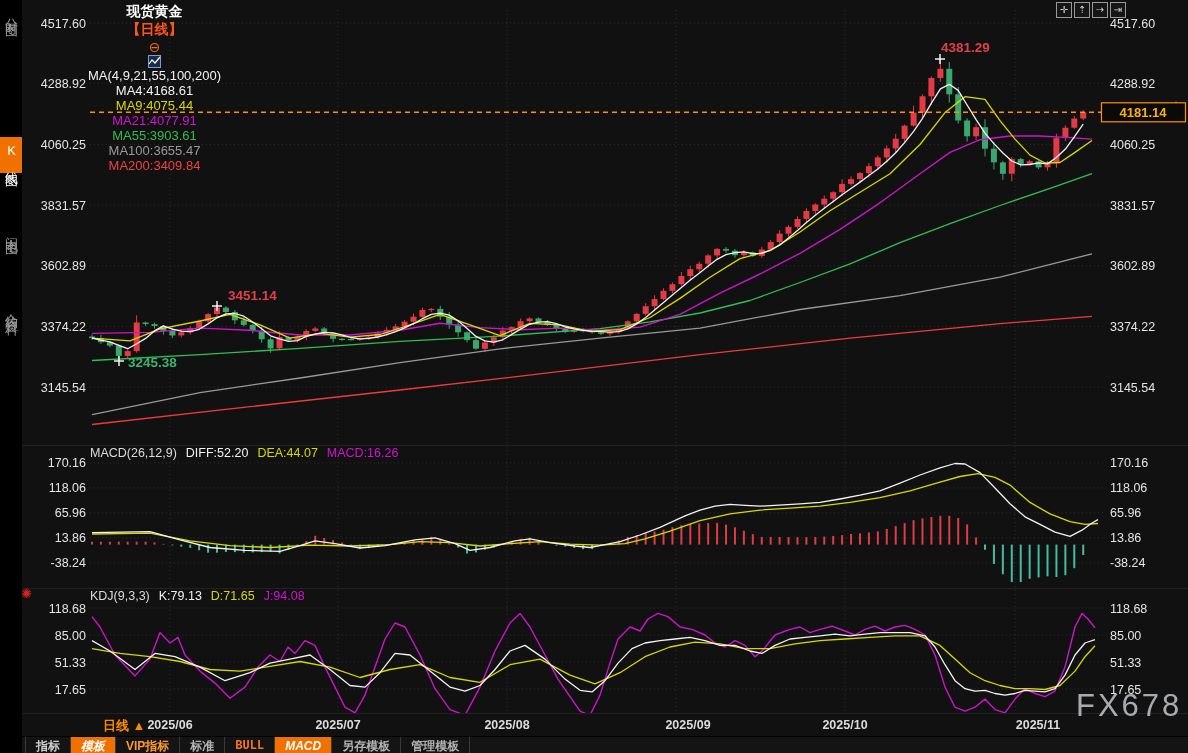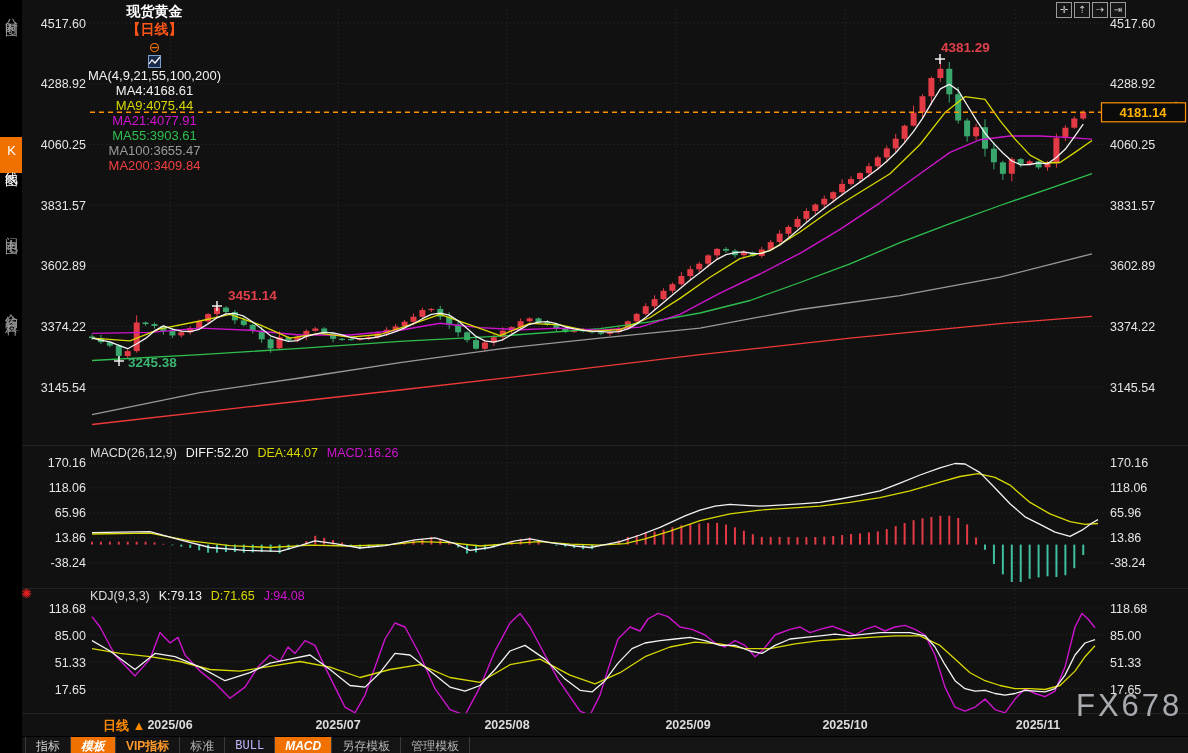--- a/index.html
+++ b/index.html
@@ -29,26 +29,26 @@
   #live-icon{position:absolute;left:21px;top:586px;z-index:12;color:#e02020;font-size:13px;}
   
   #xlabel-row{position:absolute;left:22px;top:714px;width:1026px;height:22px;z-index:10;text-align:center;}
   #period-pill{position:absolute;left:81px;top:3px;color:#ff8a00;font-weight:bold;font-size:13px;cursor:pointer;}
   .month-label{position:absolute;top:4px;transform:translateX(-50%);color:#dcdcdc;font-weight:bold;font-size:12.5px;}
   #watermark{position:absolute;left:1076px;top:688px;z-index:20;font-size:31px;letter-spacing:3px;
     color:rgba(205,210,215,0.8);font-weight:400;}
   #toolbar{position:absolute;left:22px;top:736px;width:1166px;height:17px;z-index:25;background:#141414;
     display:flex;align-items:stretch;padding-left:3px;border-top:1px solid #000;}
   #toolbar .tb-item{border:none;background:transparent;color:#cfcfcf;font-size:12px;line-height:16px;
-    padding:0 10px;border-right:1px solid #3a3a3a;cursor:pointer;font-family:inherit;}
+    padding:0 10px;border-right:1px solid #3a3a3a;cursor:pointer;font-family:inherit;font-weight:bold;}
   #toolbar .tb-item:first-child{border-left:1px solid #3a3a3a;}
   #toolbar .tb-item.active{background:#f07000;color:#fff;font-weight:bold;font-style:italic;}
   #toolbar .tb-item.vip{color:#ff9a2a;font-weight:bold;}
   #toolbar .tb-item.muted{color:#b4b4b4;}
-  #toolbar .tb-item.mono{font-family:"Liberation Mono","DejaVu Sans Mono",monospace;color:#c4b5fd;}
+  #toolbar .tb-item.mono{font-family:"Liberation Mono","DejaVu Sans Mono",monospace;color:#f97316;}
 </style>
 </head>
 <body>
 
 <div id="app">
 
   <svg id="chart-svg" width="1188" height="753" viewBox="0 0 1188 753">
       <g>
         <line stroke="#2e2e2e" stroke-width="1" stroke-dasharray="1 3" x1="90" x2="1105" y1="23.0" y2="23.0"></line>
         <line stroke="#2e2e2e" stroke-width="1" stroke-dasharray="1 3" x1="90" x2="1105" y1="83.7" y2="83.7"></line>

